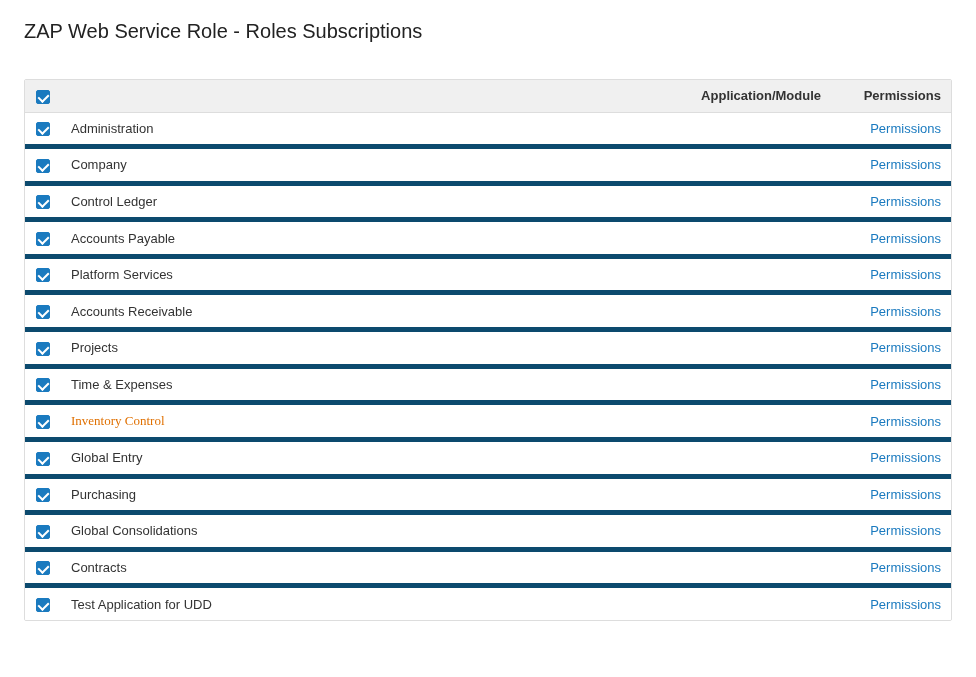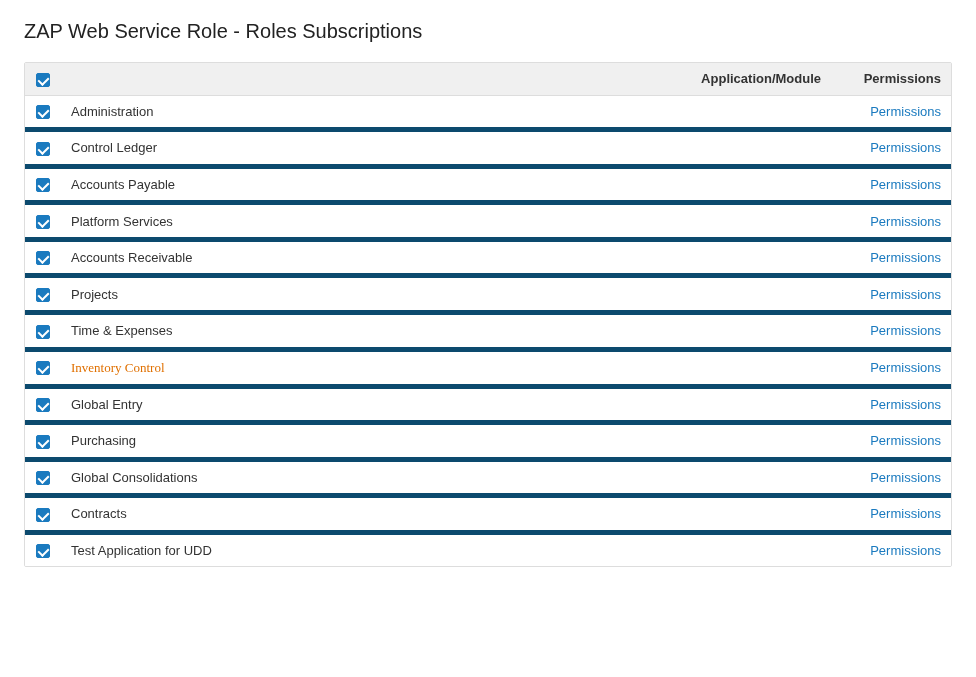--- a/index.html
+++ b/index.html
@@ -18,21 +18,21 @@
     }
 
     .page-container {
       padding: 20px 24px;
     }
 
     .page-title {
       font-size: 20px;
       font-weight: normal;
       color: #222;
-      margin-bottom: 19px;
+      margin-bottom: 36px;
     }
 
     .table-wrapper {
       border: 1px solid #ddd;
       border-radius: 2px;
       overflow: hidden;
     }
 
     table {
       width: 100%;
@@ -144,20 +144,27 @@
       <tbody id="table-body">
       <tr>
             <td class="checkbox-col"><span class="custom-checkbox"></span></td>
             <td class="module-col">Administration</td>
             <td class="permissions-td">
               <a class="permissions-link" href="#">Permissions</a>
             </td>
           </tr>
           <tr>
             <td class="checkbox-col"><span class="custom-checkbox"></span></td>
+            <td class="module-col">Company</td>
+            <td class="permissions-td">
+              <a class="permissions-link" href="#">Permissions</a>
+            </td>
+          </tr>
+          <tr>
+            <td class="checkbox-col"><span class="custom-checkbox"></span></td>
             <td class="module-col">Control Ledger</td>
             <td class="permissions-td">
               <a class="permissions-link" href="#">Permissions</a>
             </td>
           </tr>
           <tr>
             <td class="checkbox-col"><span class="custom-checkbox"></span></td>
             <td class="module-col">Accounts Payable</td>
             <td class="permissions-td">
               <a class="permissions-link" href="#">Permissions</a>

